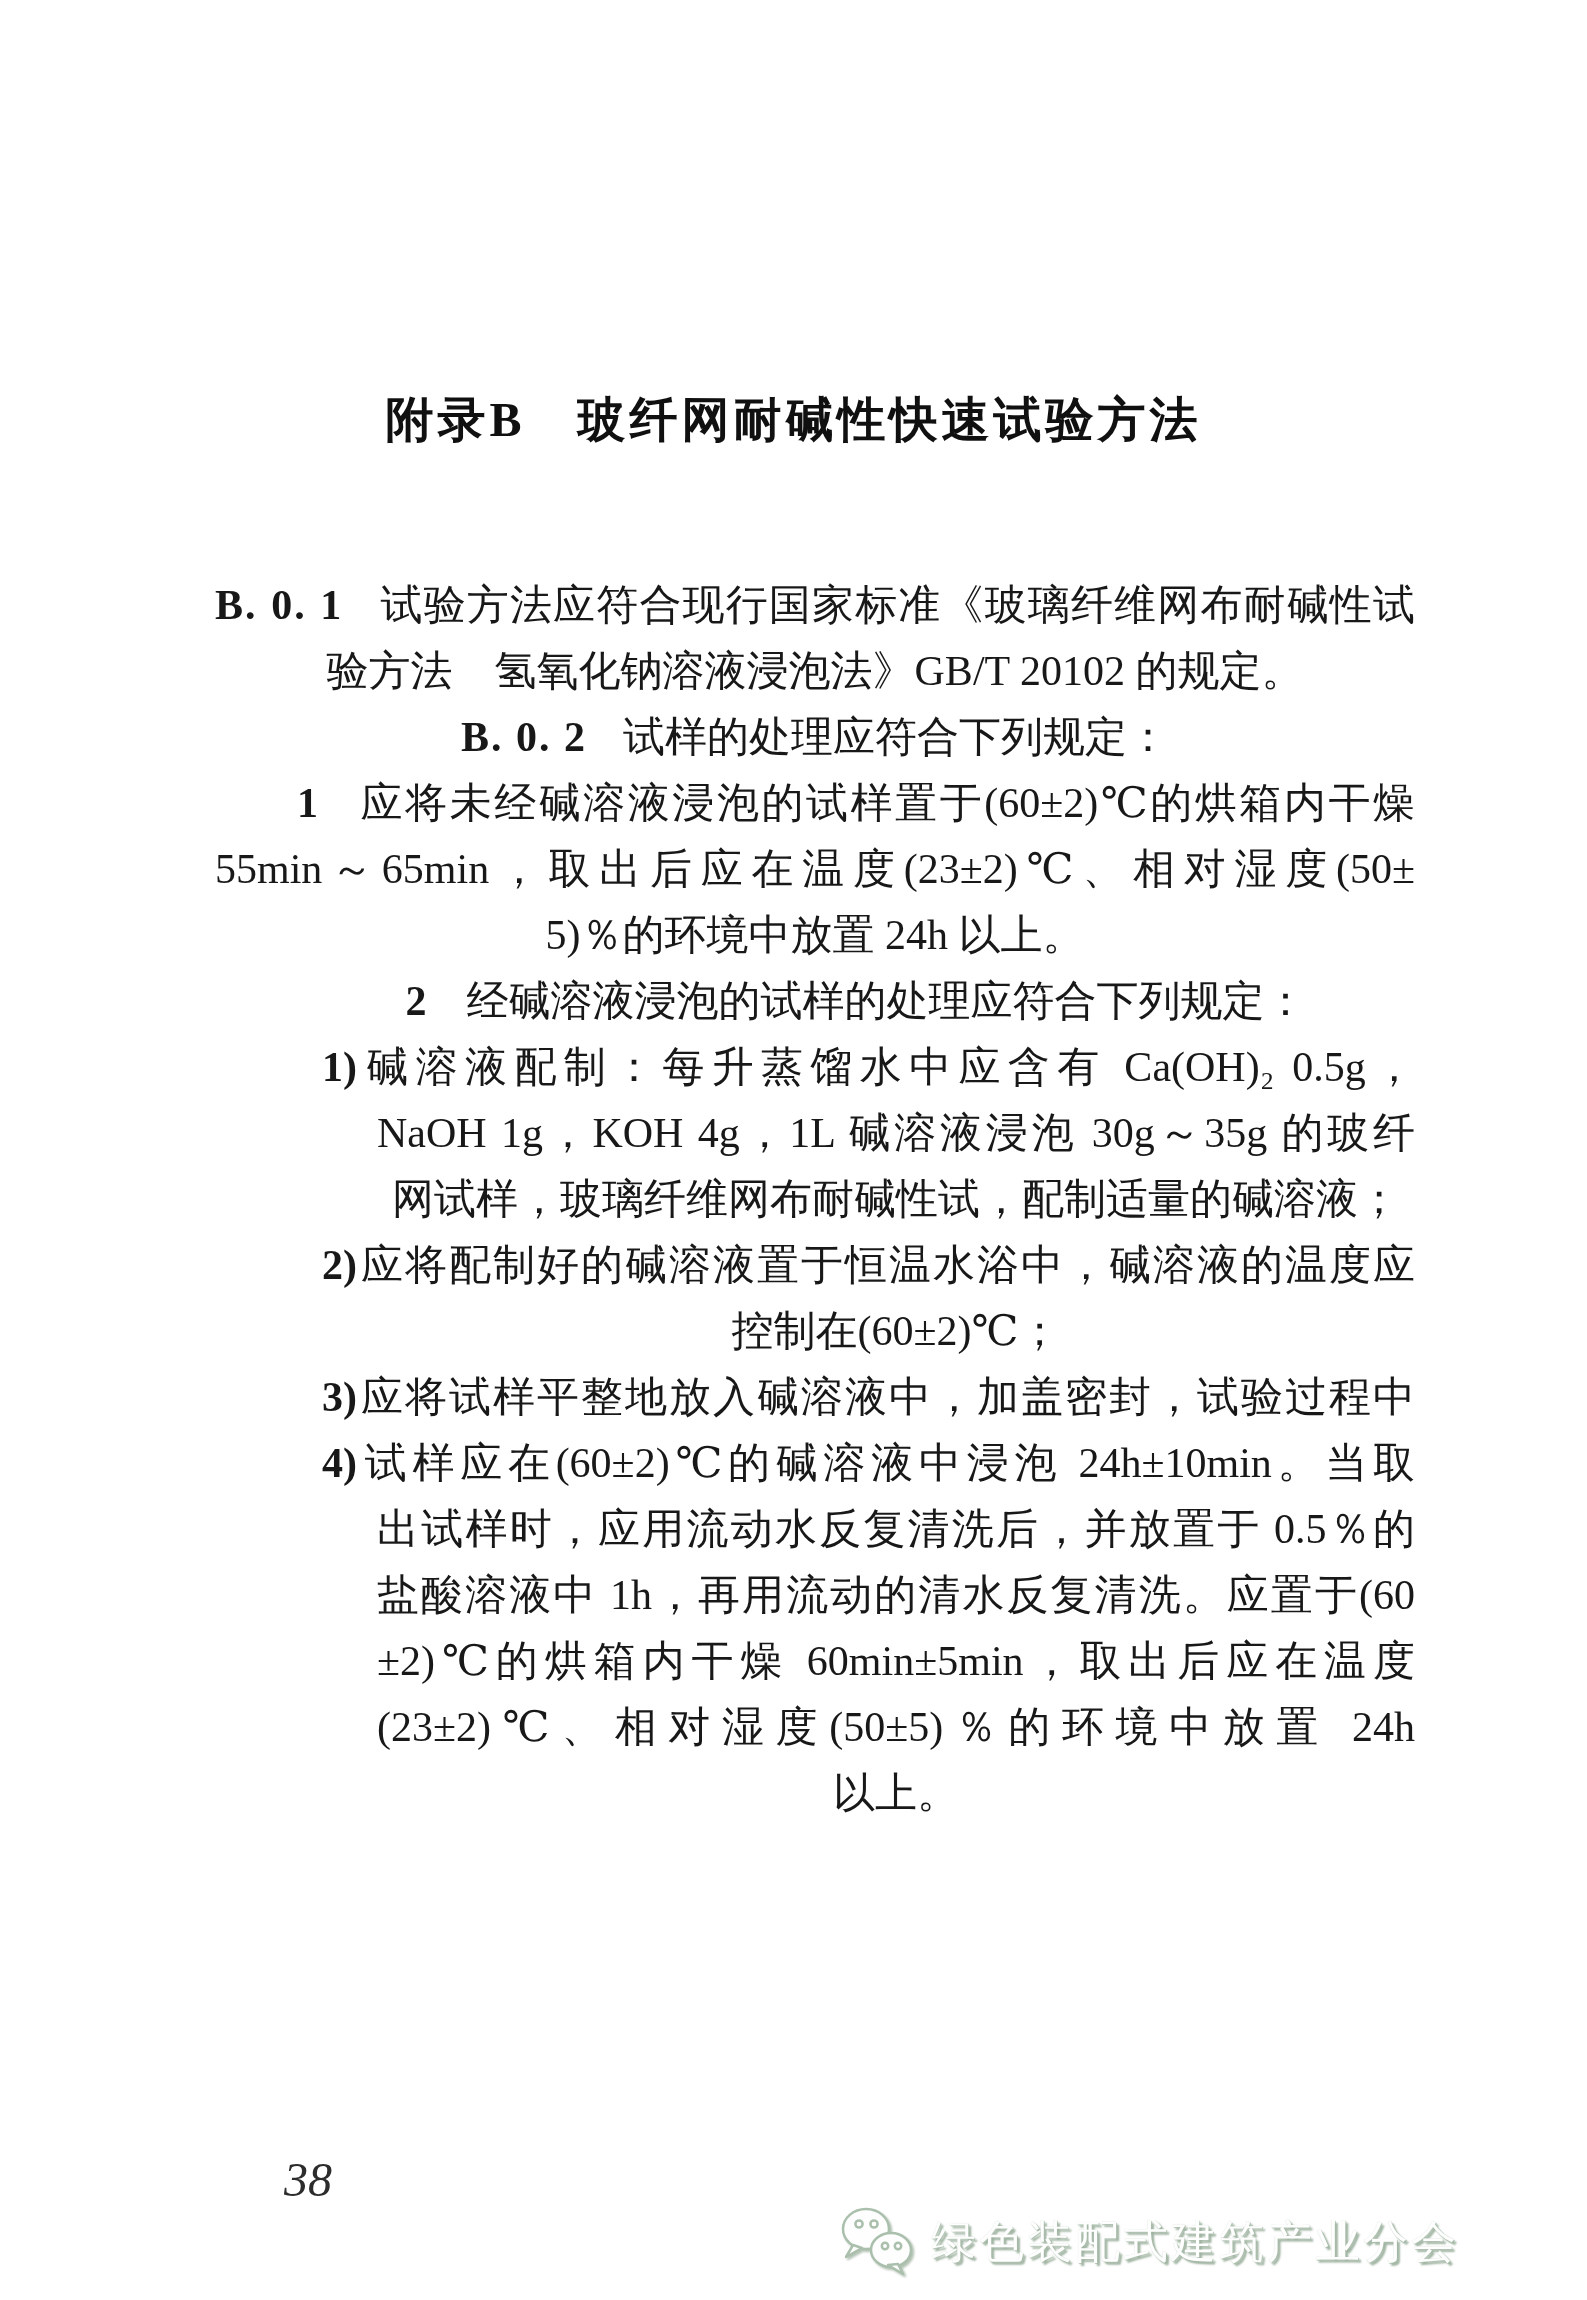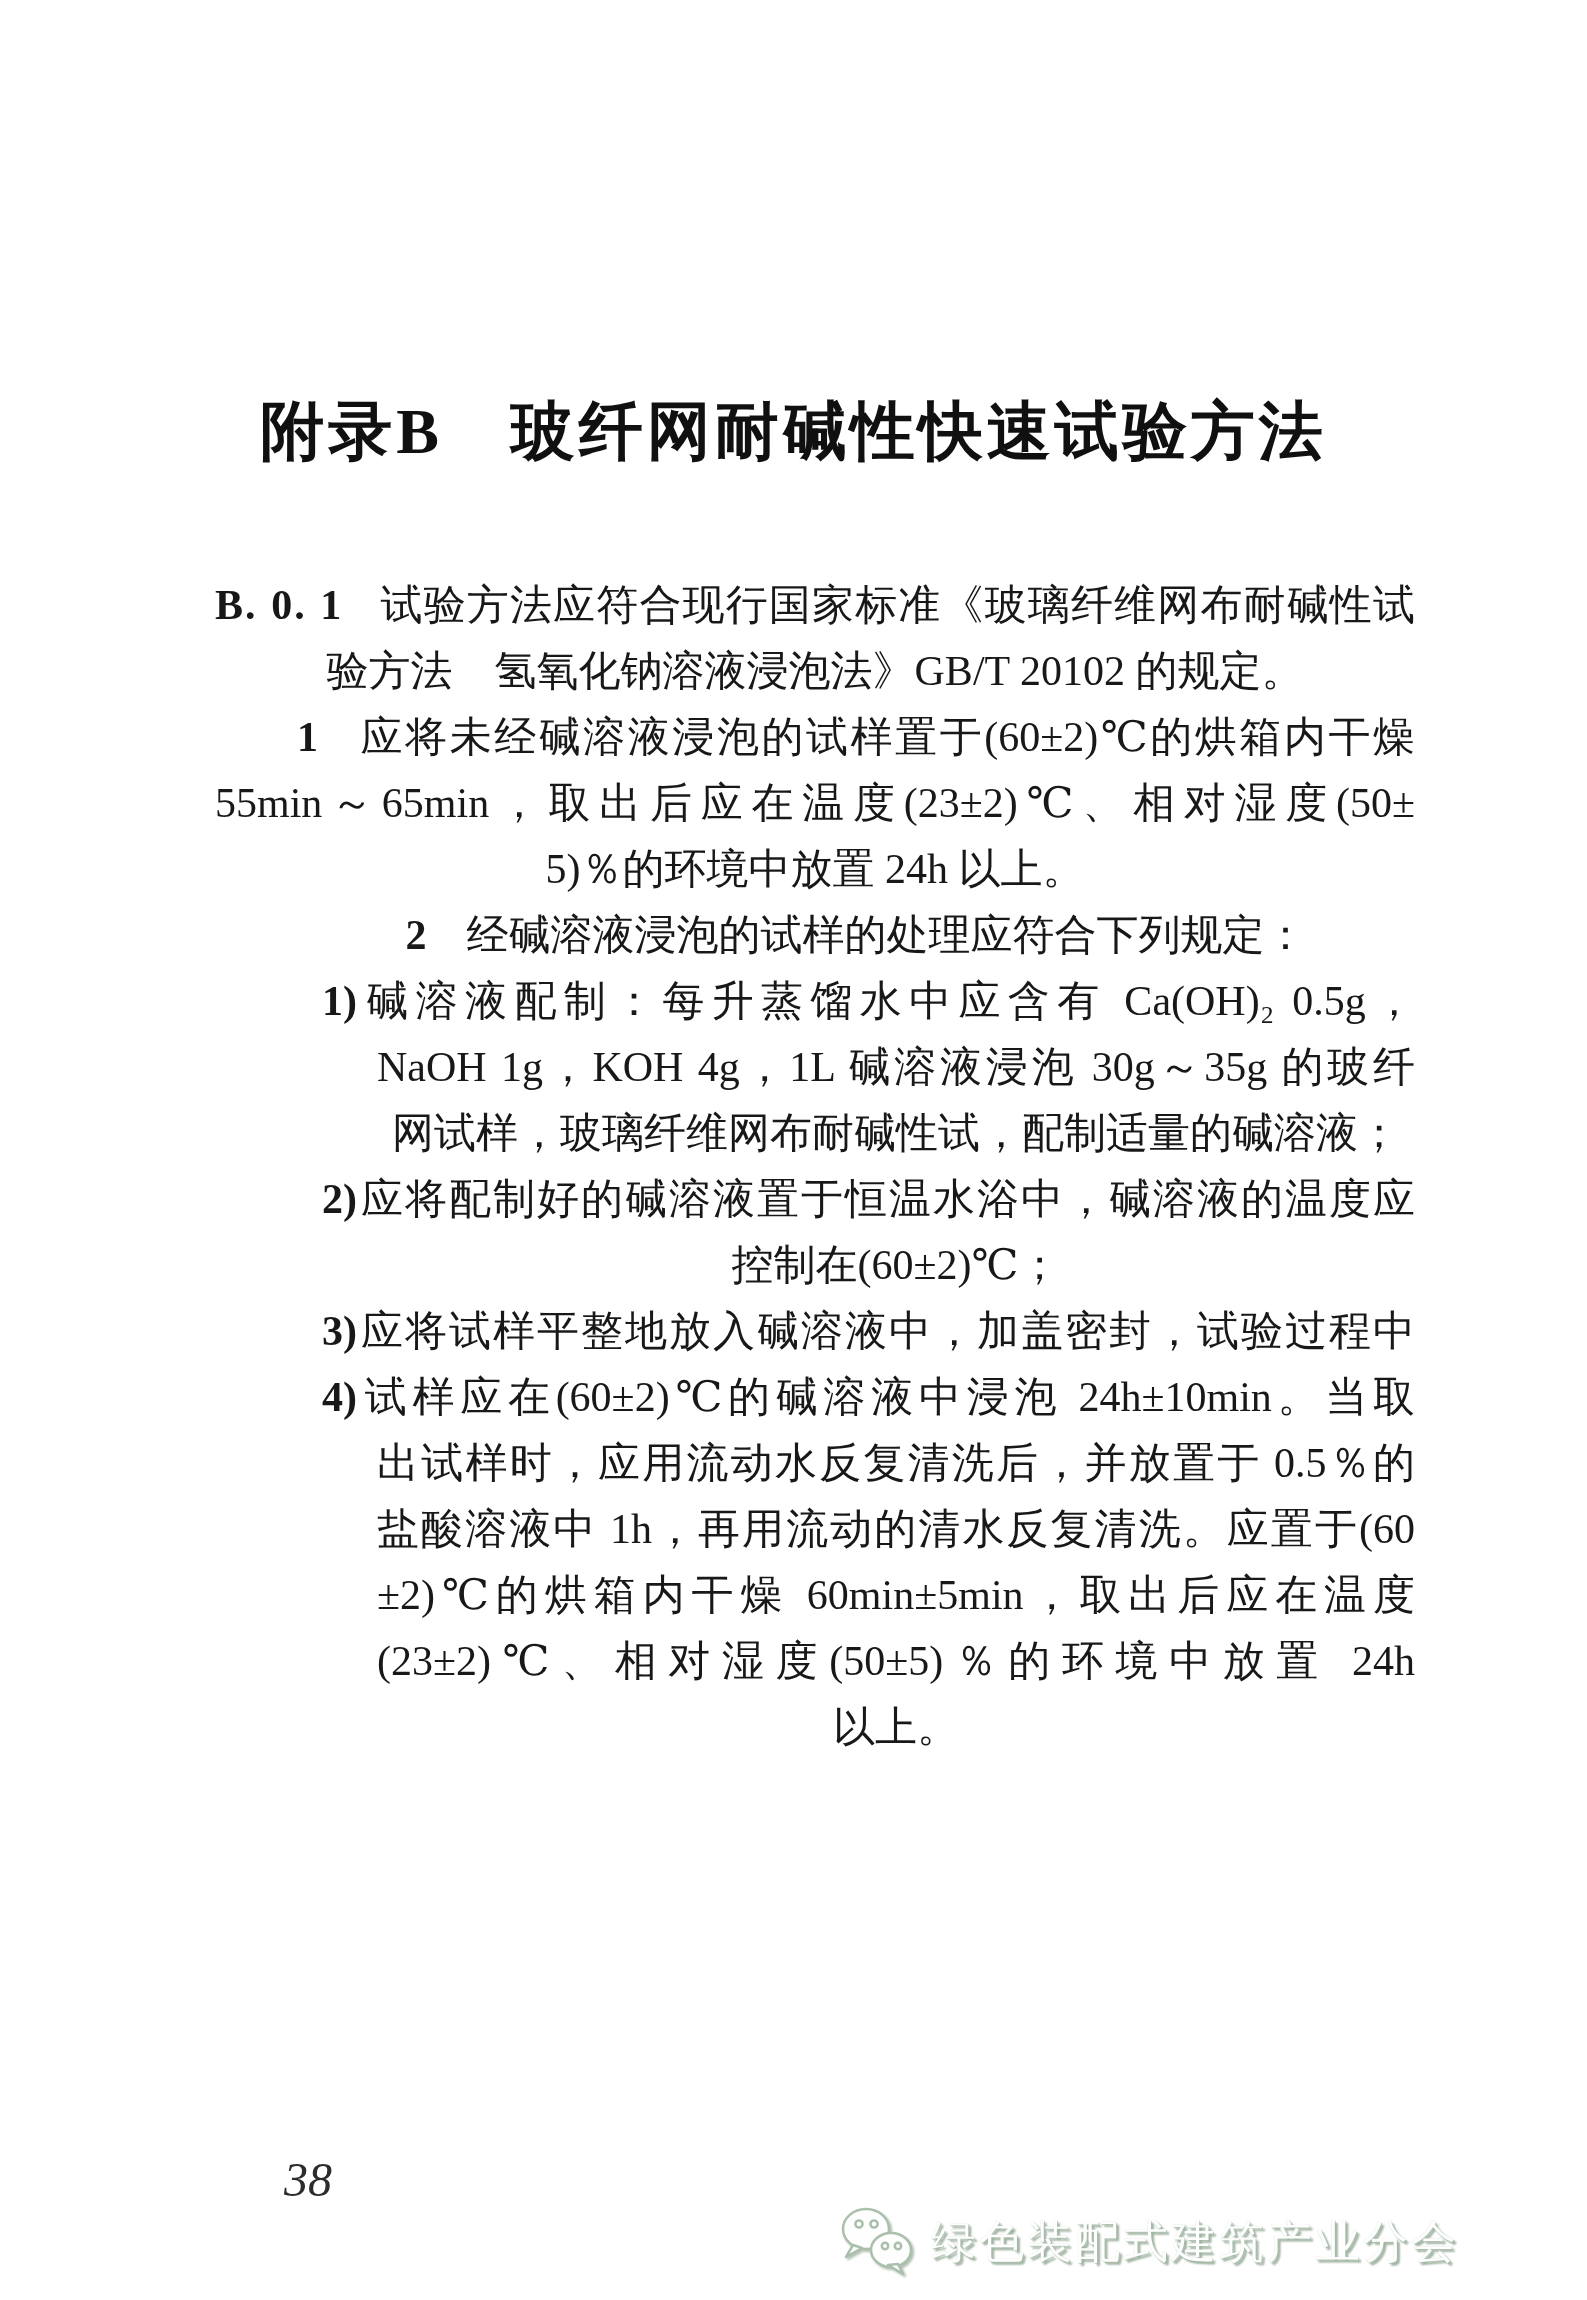--- a/index.html
+++ b/index.html
@@ -12,21 +12,21 @@
     color: #191919;
   }
   .page { position: absolute; inset: 0; }
 
   .doc-title {
     position: absolute;
     top: 388px; left: 0; right: 0;
     text-align: center;
     font-family: "Liberation Serif", "DejaVu Serif", serif;
     font-weight: 700;
-    font-size: 64px;
+    font-size: 48px;
     letter-spacing: 4px;
     color: #101010;
     white-space: pre;
   }
 
   .doc-body {
     position: absolute;
     top: 572px; left: 215px;
     width: 1200px;
     font-size: 42px;
@@ -78,20 +78,21 @@
 </head>
 <body>
 
 <div class="page">
 
   <div class="doc-title">附录B　玻纤网耐碱性快速试验方法</div>
 
   <div class="doc-body">
       <div class="line l0 j"><b class="lbl">B. 0. 1</b><span>试验方法应符合现行国家标准《玻璃纤维网布耐碱性试</span></div>
       <div class="line l0"><span>验方法　氢氧化钠溶液浸泡法》GB/T 20102 的规定。</span></div>
+      <div class="line l0"><b class="lbl">B. 0. 2</b><span>试样的处理应符合下列规定：</span></div>
       <div class="line l1 j"><b class="lbl">1</b><span>应将未经碱溶液浸泡的试样置于(60±2)℃的烘箱内干燥</span></div>
       <div class="line l0 j"><span>55min～65min，取出后应在温度(23±2)℃、相对湿度(50±</span></div>
       <div class="line l0"><span>5)％的环境中放置 24h 以上。</span></div>
       <div class="line l1"><b class="lbl">2</b><span>经碱溶液浸泡的试样的处理应符合下列规定：</span></div>
       <div class="line l2 j"><b class="lbl">1)</b><span>碱溶液配制：每升蒸馏水中应含有 Ca(OH)₂ 0.5g，</span></div>
       <div class="line l2c j"><span>NaOH 1g，KOH 4g，1L 碱溶液浸泡 30g～35g 的玻纤</span></div>
       <div class="line l2c"><span>网试样，玻璃纤维网布耐碱性试，配制适量的碱溶液；</span></div>
       <div class="line l2 j"><b class="lbl">2)</b><span>应将配制好的碱溶液置于恒温水浴中，碱溶液的温度应</span></div>
       <div class="line l2c"><span>控制在(60±2)℃；</span></div>
       <div class="line l2 j"><b class="lbl">3)</b><span>应将试样平整地放入碱溶液中，加盖密封，试验过程中</span></div>

